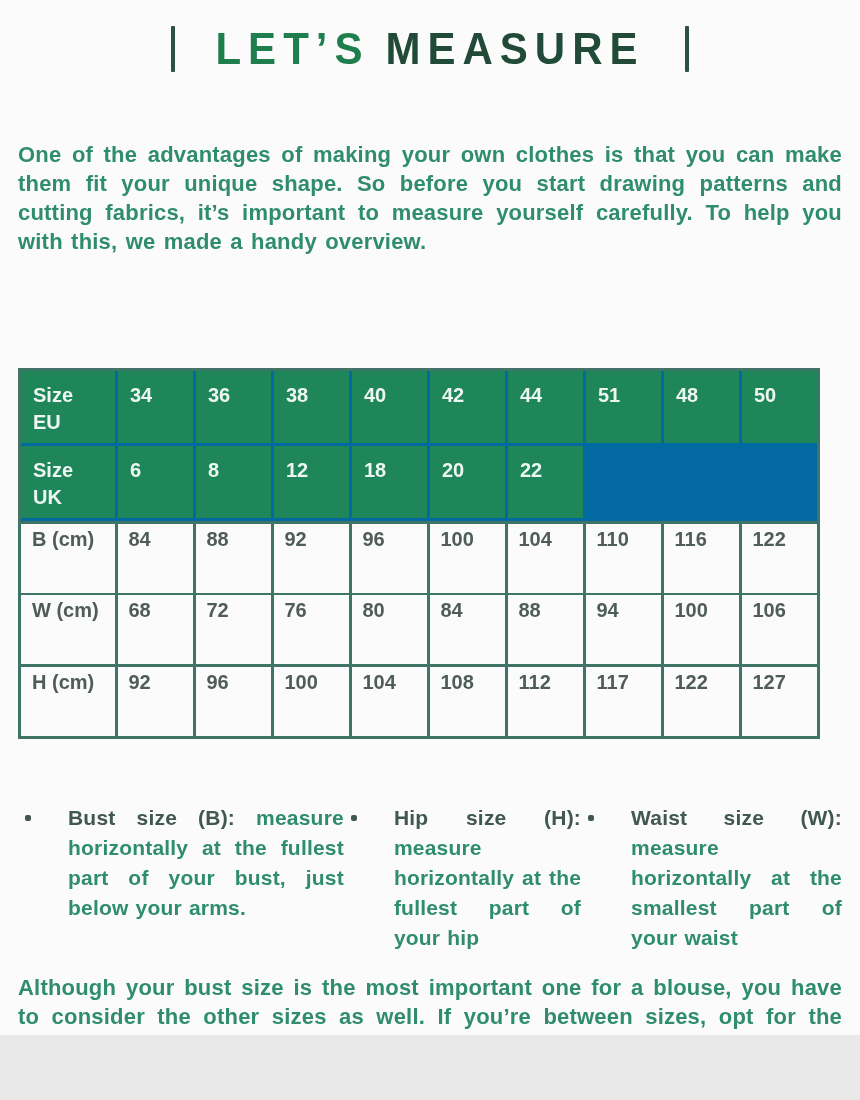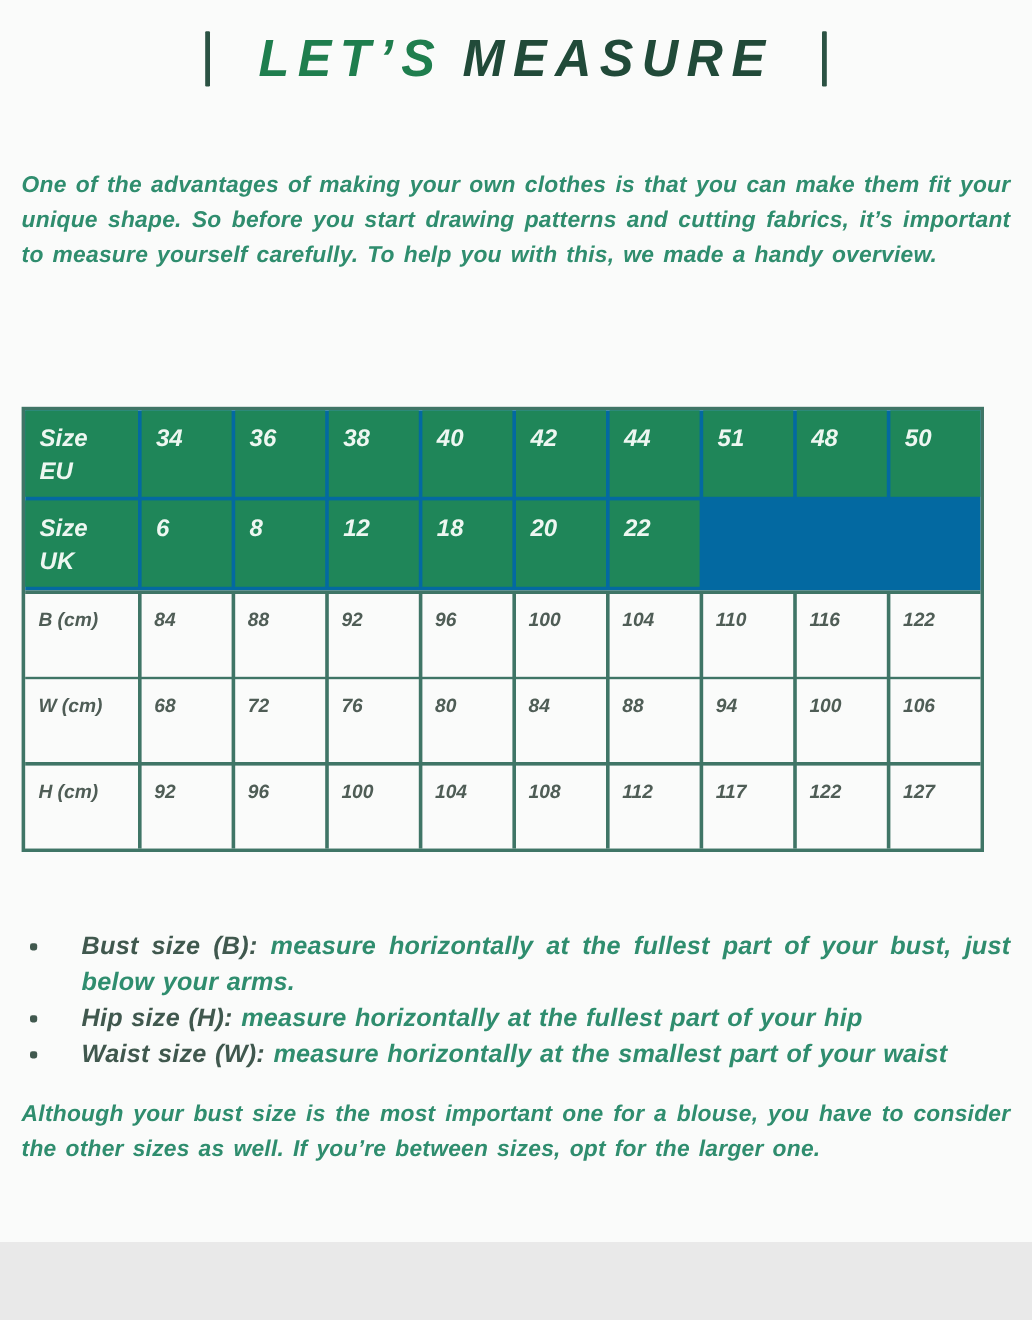--- a/index.html
+++ b/index.html
@@ -21,21 +21,20 @@
   }
   .page{
     position:relative;
     width:860px;
     height:1035px;
     margin:0 auto;
     background:var(--page-bg);
     overflow:hidden;
     box-sizing:border-box;
     padding:0 18px;
-    font-style:italic;
   }
   
   .title-row{
     margin-top:24px;
     height:50px;
     display:flex;
     align-items:center;
     justify-content:center;
     gap:40px;
   }
@@ -50,21 +49,21 @@
     font-weight:800;
     letter-spacing:7px;
     white-space:nowrap;
     transform:scaleY(1.04);
   }
   .title-text .t-light{color:var(--title-light);margin-right:16px;}
   .title-text .t-dark{color:var(--title-dark);}
   
   .para{
     color:var(--teal);
-    font-size:19px;
+    font-size:22px;
     line-height:29px;
     font-weight:600;
     text-align:justify;
     letter-spacing:.2px;
     word-spacing:2px;
   }
   .intro{margin-top:66px;}
   .outro{margin-top:20px;}
   
   .size-table{
@@ -97,29 +96,29 @@
     grid-template-columns:94px repeat(9,1fr);
     grid-auto-rows:69px;
     gap:2.5px;
     background:var(--border);
     padding-top:2.5px;
   }
   .table-body .cell{
     background:var(--page-bg);
     color:var(--cell-text);
     font-weight:bold;
-    font-size:16px;
-    padding:14px 2px 0 11px;
+    font-size:20px;
+    padding:4px 2px 0 11px;
     box-sizing:border-box;
   }
   
   .bullet-list{
     margin-top:64px;
     display:flex;
-    flex-direction:column;
+    flex-direction:row;
   }
   .bullet-item{
     display:flex;
     align-items:flex-start;
   }
   .bullet-dot{
     flex:0 0 43px;
     margin-left:7px;
     padding-top:12px;
   }

